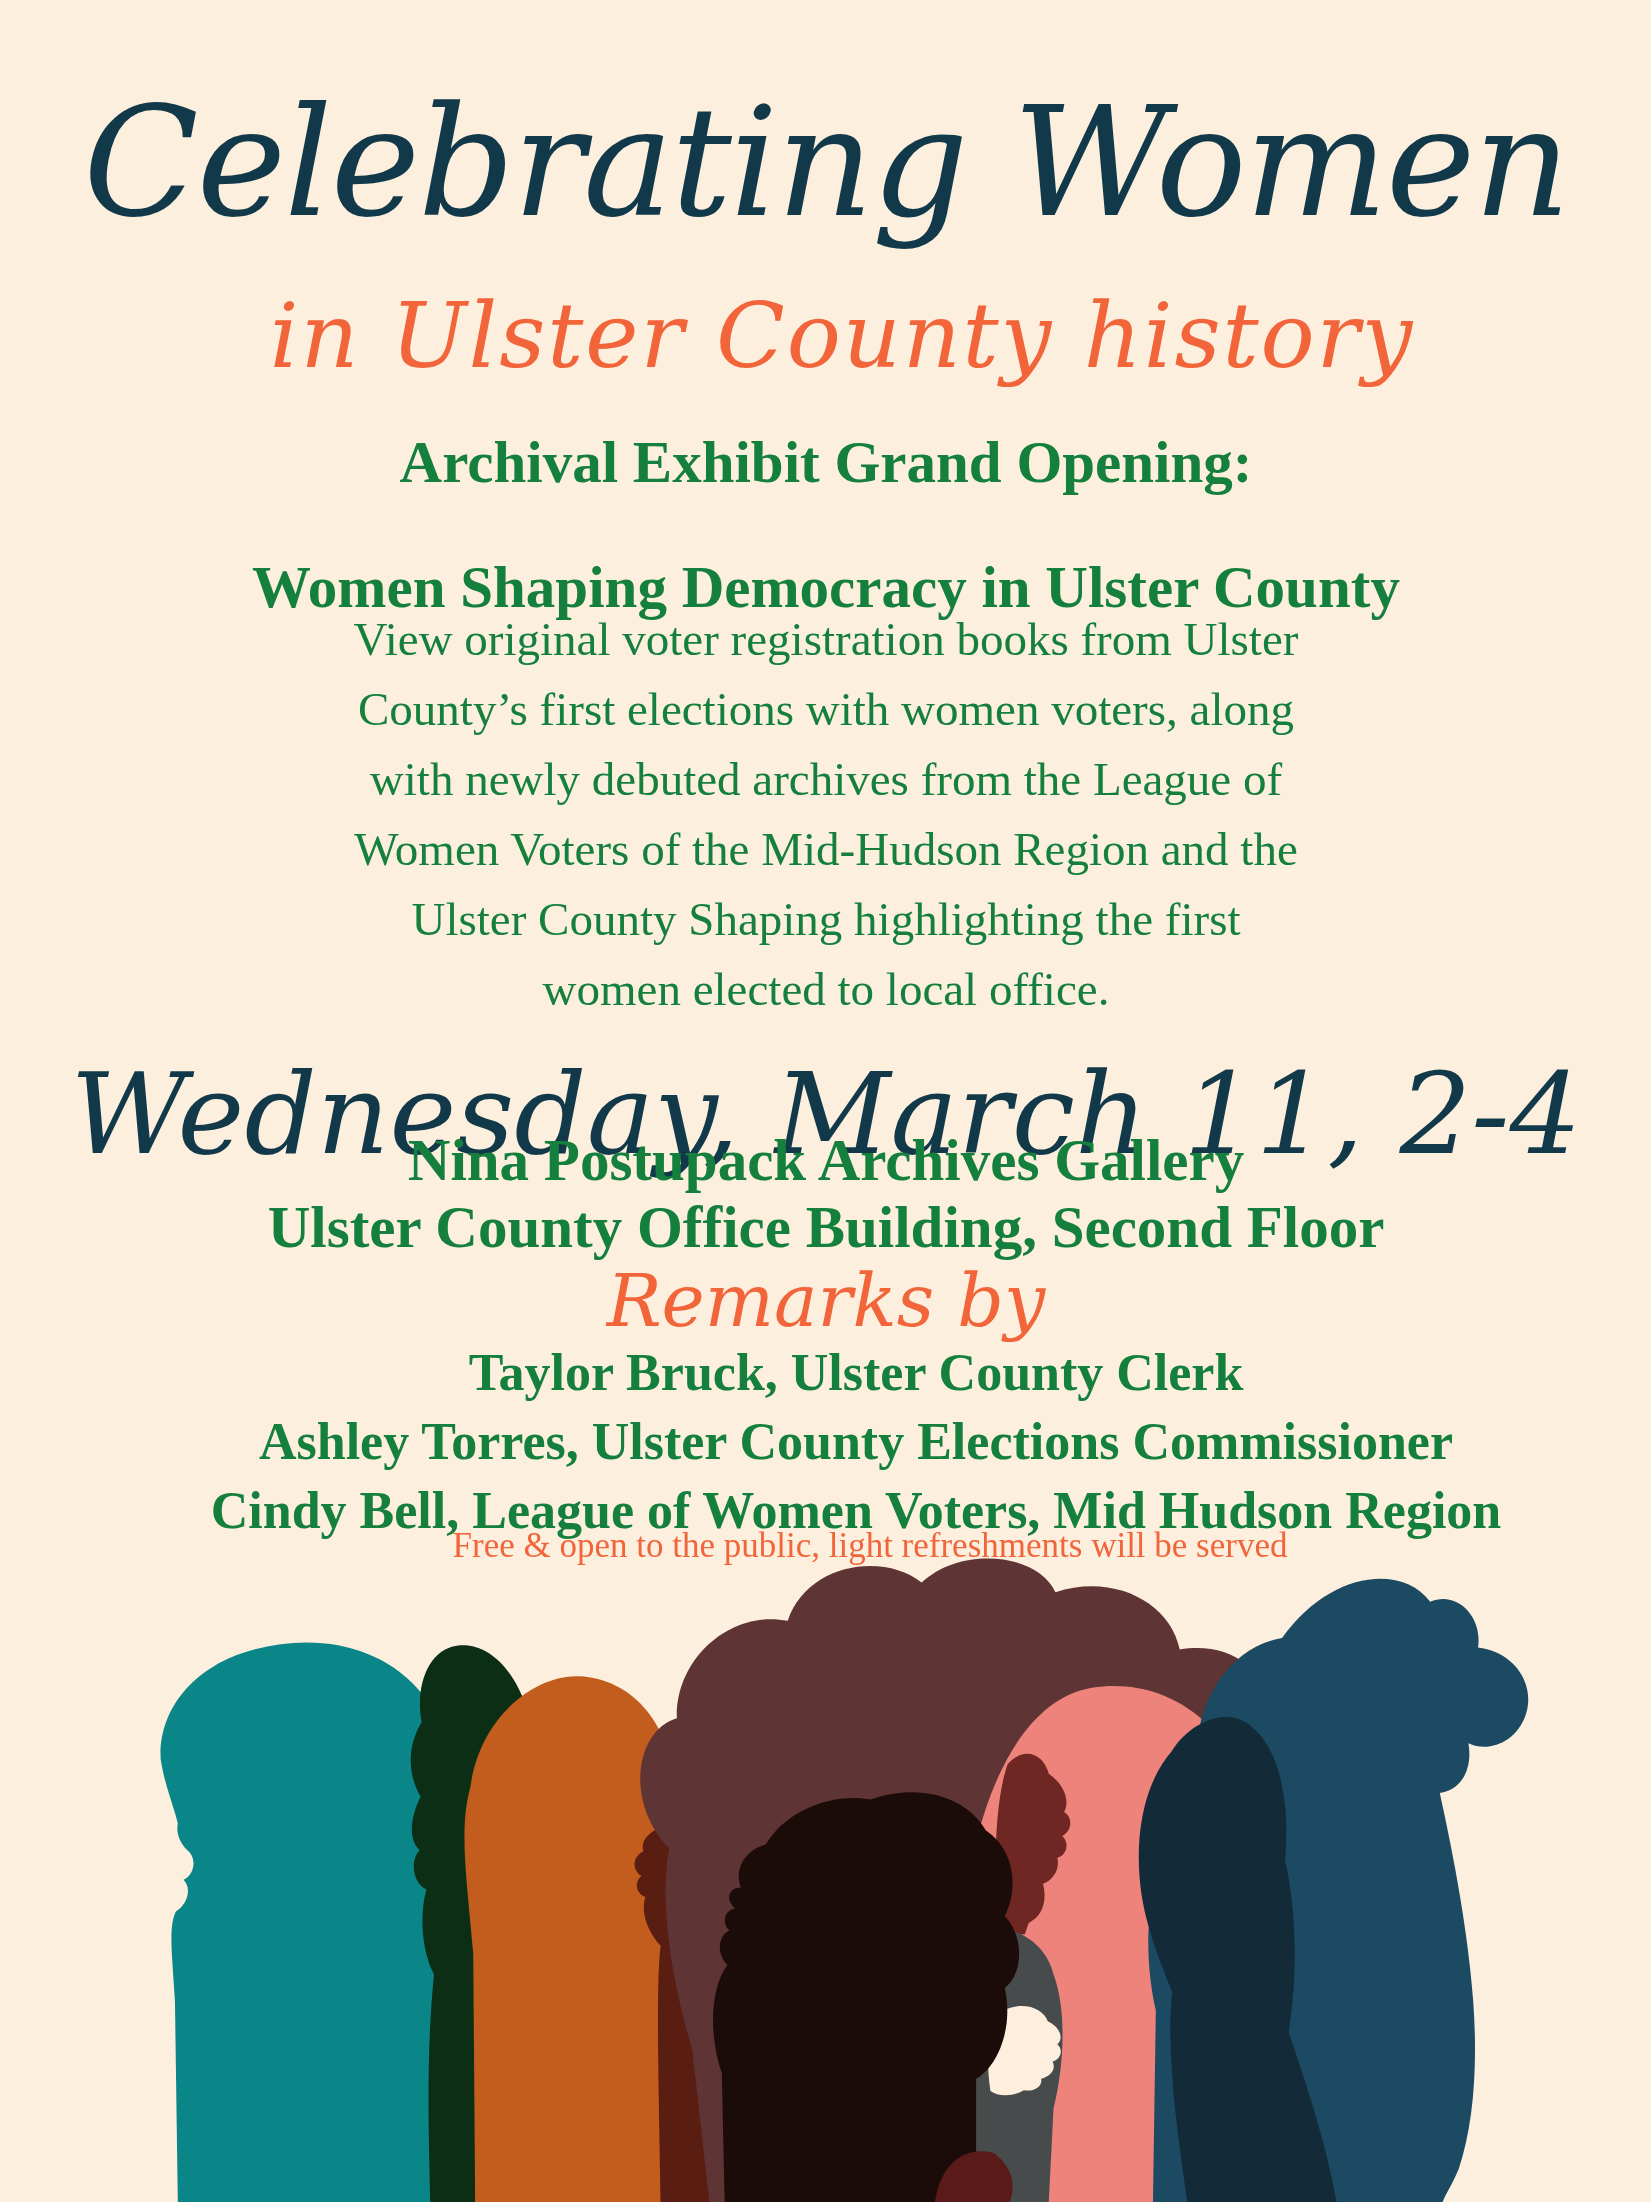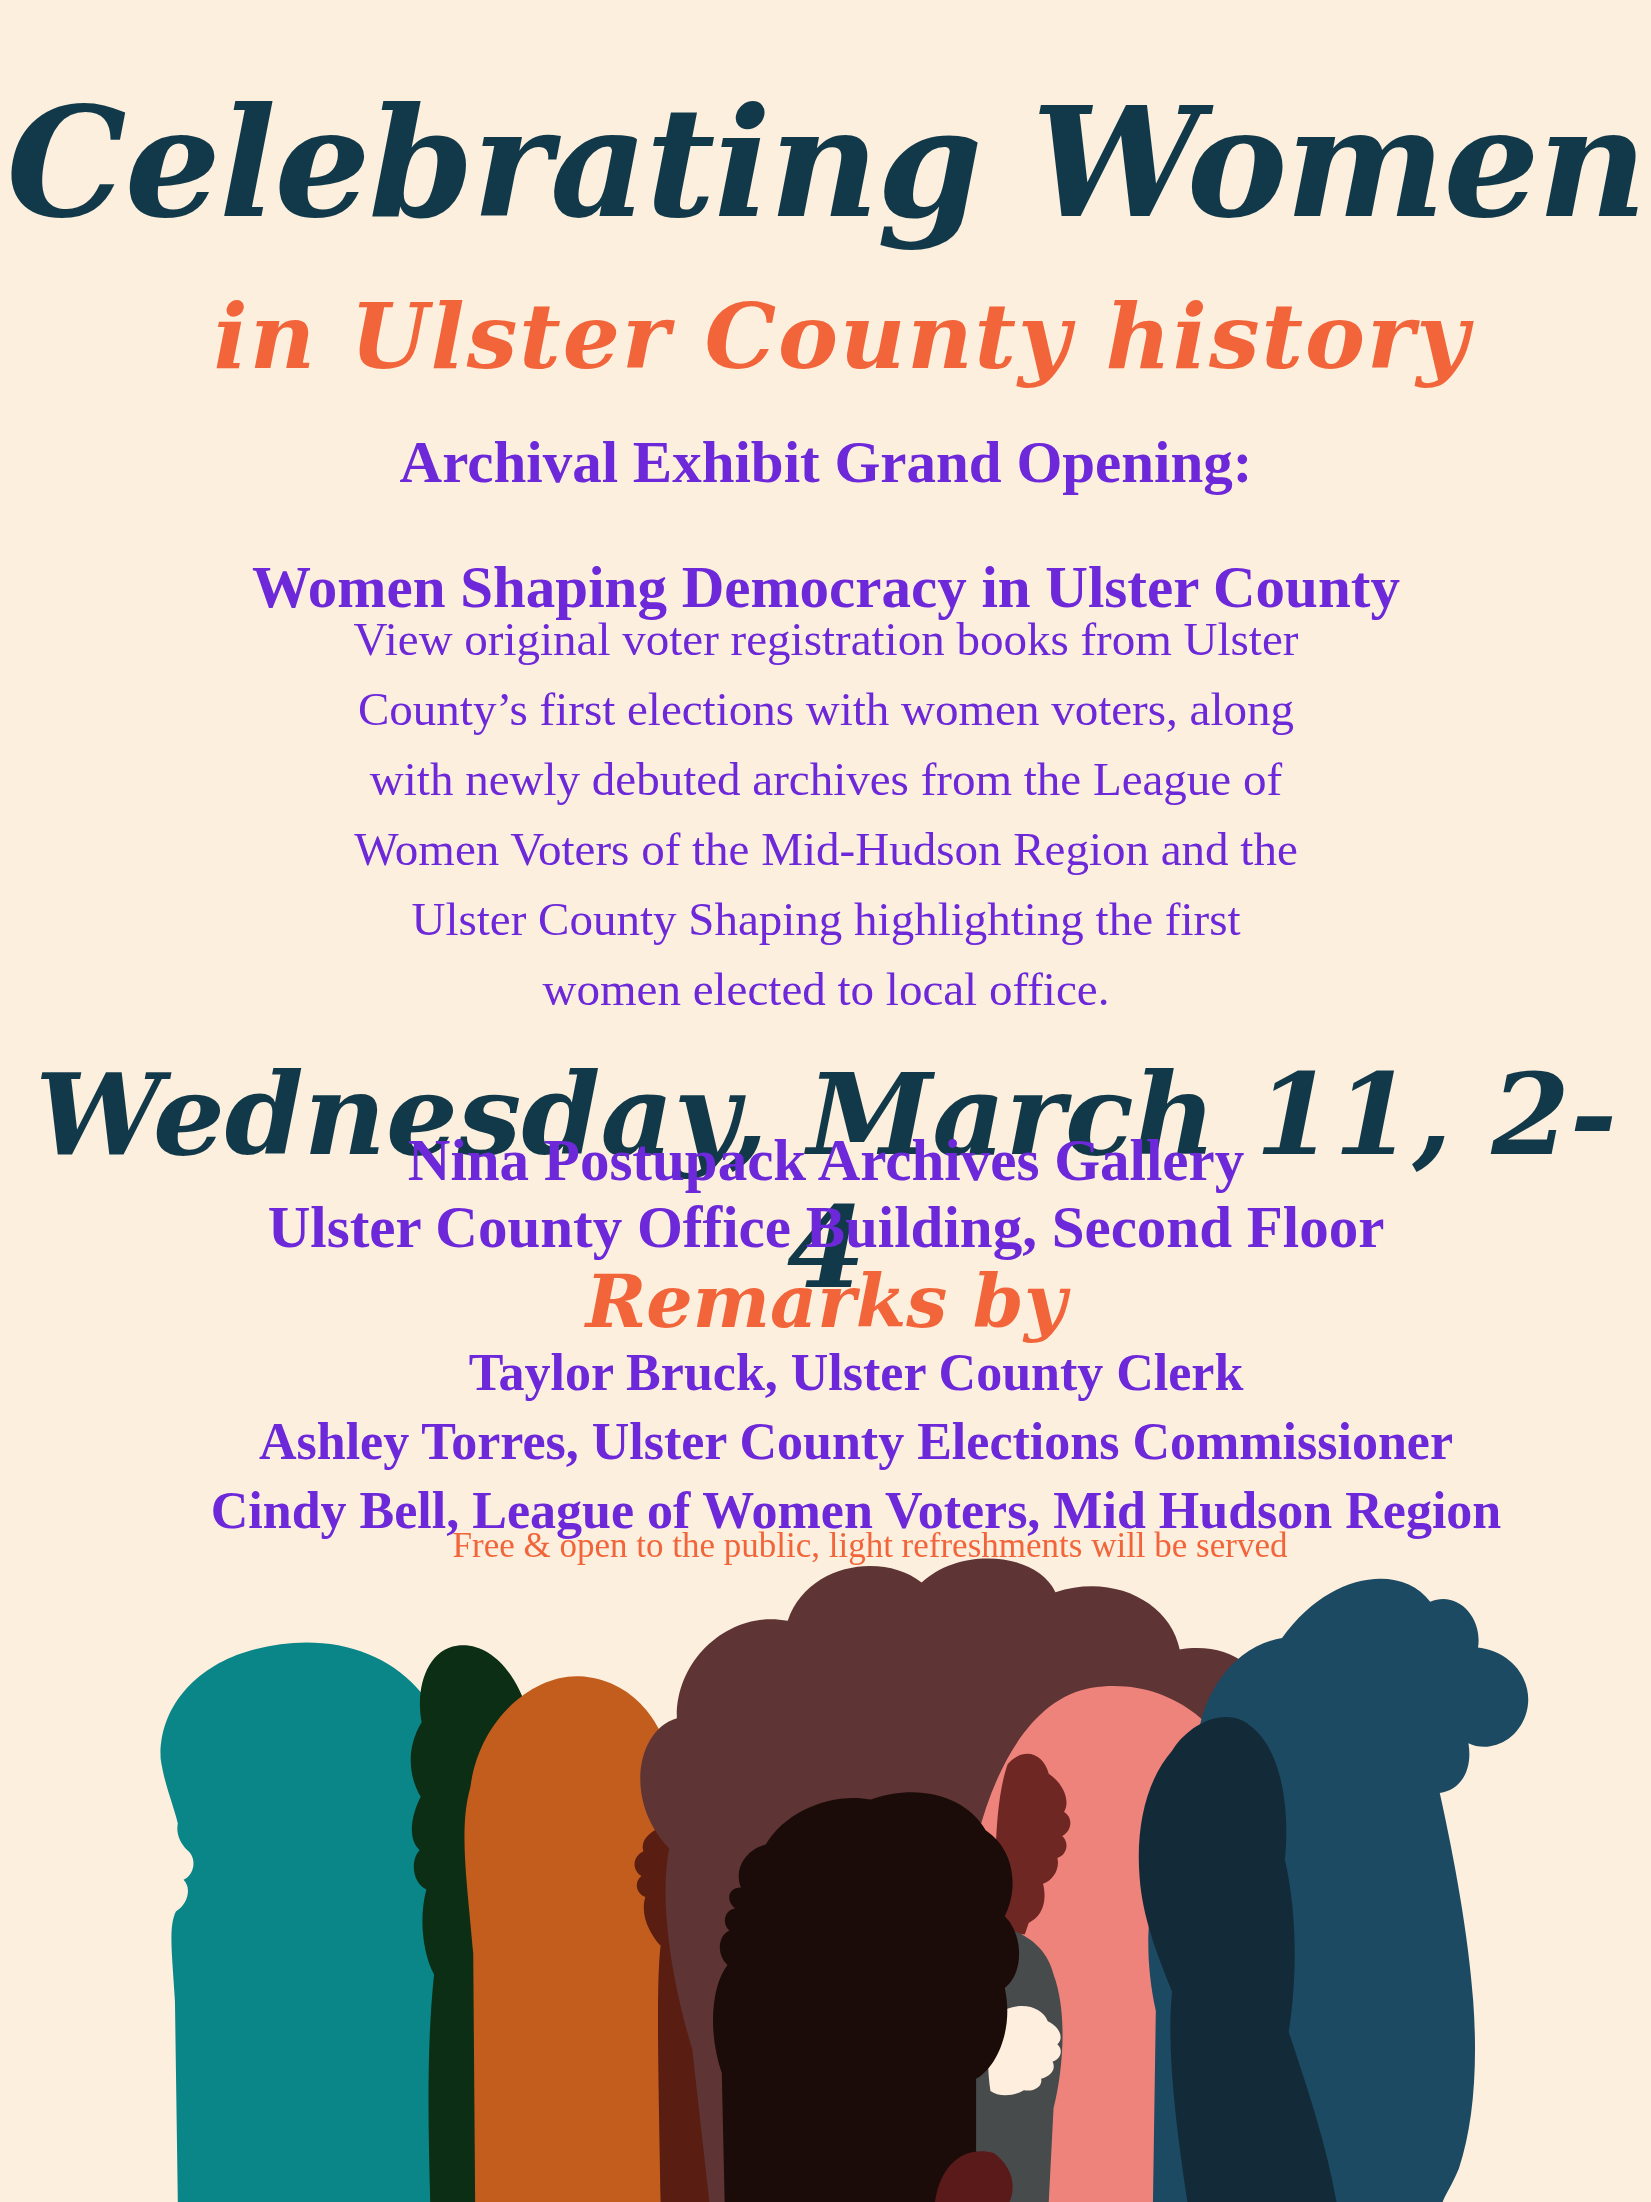--- a/index.html
+++ b/index.html
@@ -4,22 +4,22 @@
 <style>
   html,body{margin:0;padding:0;}
   body{
     width:1652px;height:2202px;
     background:#fcefdd;
     font-family:"Liberation Serif", serif;
     position:relative;
     overflow:hidden;
   }
   .poster{position:absolute;inset:0;}
-  .txt{position:absolute;left:0;width:1652px;text-align:center;color:#6d28d9;margin:0;}
-  .script{font-family:"DejaVu Serif", serif;font-style:italic;font-weight:bold;}
+  .txt{position:absolute;left:0;width:1652px;text-align:center;color:#15803d;margin:0;}
+  .script{font-family:"DejaVu Serif", serif;font-style:italic;font-weight:normal;}
   .title{top:80px;font-size:151px;line-height:1.1;color:#11394a;letter-spacing:-1.9px;}
   .subtitle{top:283px;font-size:90px;color:#f2653a;letter-spacing:1.9px;margin-left:16px;}
   .h1{top:428px;font-size:59px;font-weight:bold;}
   .h2{top:514px;font-size:59px;font-weight:bold;margin-top:39px;}
   .para{top:604px;font-size:47px;line-height:70px;font-weight:normal;}
   .datetime{top:1048px;font-size:113px;color:#11394a;letter-spacing:0px;}
   .venue1{top:1126px;font-size:59px;font-weight:bold;}
   .venue2{top:1193px;font-size:59px;font-weight:bold;}
   .remarks{top:1258px;font-size:73px;color:#f2653a;}
   .speakers{top:1338px;font-size:52px;line-height:69px;font-weight:bold;padding-left:30px;}

